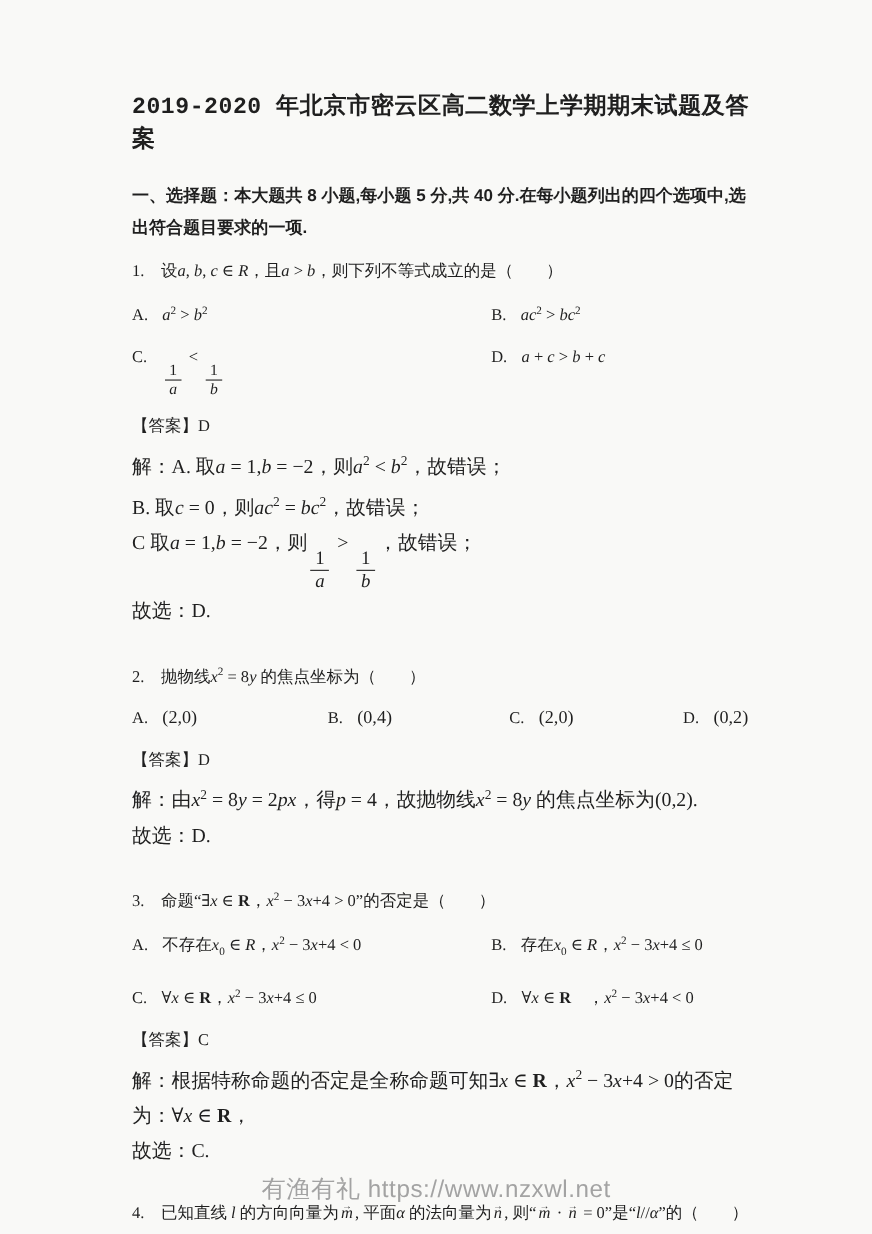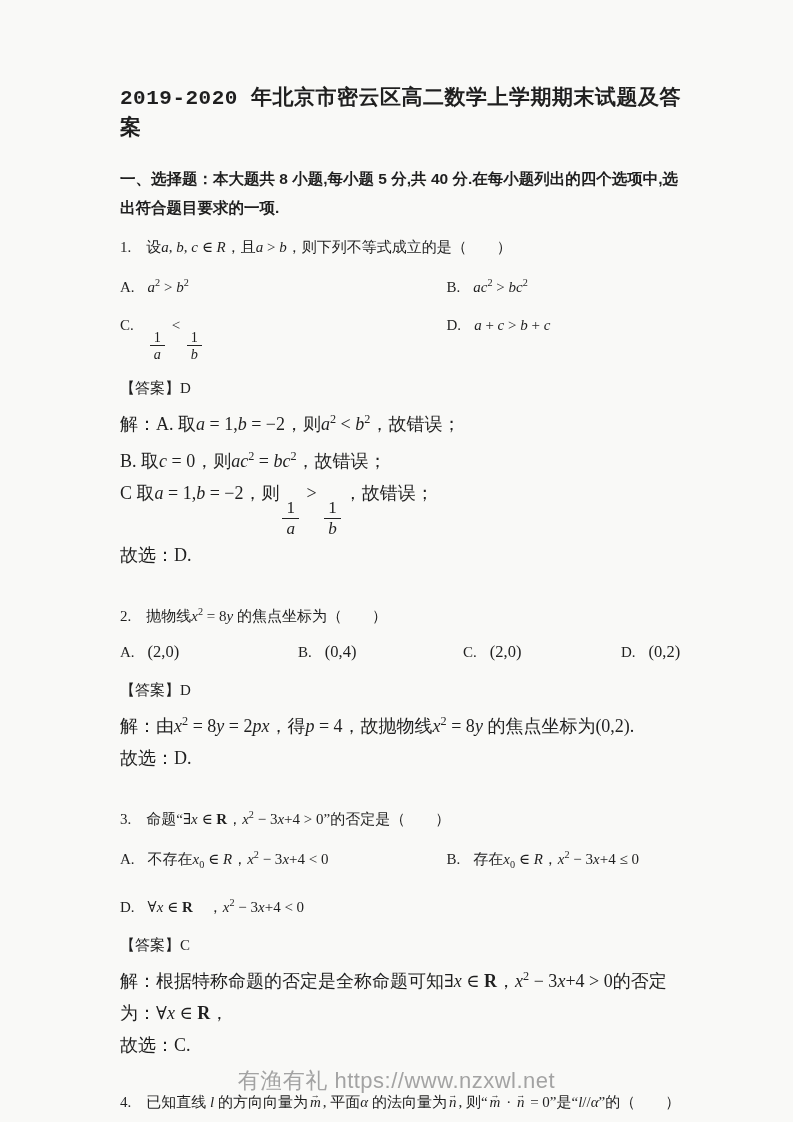--- a/index.html
+++ b/index.html
@@ -112,20 +112,21 @@
         <div class="sol-line">解：由<i>x</i><sup>2</sup> = 8<i>y</i> = 2<i>px</i>，得<i>p</i> = 4，故抛物线<i>x</i><sup>2</sup> = 8<i>y</i> 的焦点坐标为(0,2).</div>
         <div class="sol-line">故选：D.</div>
       </div>
     </section>
 
     <section class="q">
       <div class="stem">3.　命题“∃<i>x</i> ∈ <b>R</b>，<i>x</i><sup>2</sup> − 3<i>x</i>+4 &gt; 0”的否定是（　　）</div>
       <div class="opts opts2">
         <div class="opt"><span class="lbl">A.</span><span>不存在<i>x</i><sub>0</sub> ∈ <i>R</i>，<i>x</i><sup>2</sup> − 3<i>x</i>+4 &lt; 0</span></div>
         <div class="opt"><span class="lbl">B.</span><span>存在<i>x</i><sub>0</sub> ∈ <i>R</i>，<i>x</i><sup>2</sup> − 3<i>x</i>+4 ≤ 0</span></div>
+        <div class="opt"><span class="lbl">C.</span><span>∀<i>x</i> ∈ <b>R</b>，<i>x</i><sup>2</sup> − 3<i>x</i>+4 ≤ 0</span></div>
         <div class="opt"><span class="lbl">D.</span><span>∀<i>x</i> ∈ <b>R</b>　，<i>x</i><sup>2</sup> − 3<i>x</i>+4 &lt; 0</span></div>
       </div>
       <div class="ans"><span class="ans-tag">【答案】</span><span>C</span></div>
       <div class="sol">
         <div class="sol-line">解：根据特称命题的否定是全称命题可知∃<i>x</i> ∈ <b>R</b>，<i>x</i><sup>2</sup> − 3<i>x</i>+4 &gt; 0的否定为：∀<i>x</i> ∈ <b>R</b>，</div>
         <div class="sol-line">故选：C.</div>
       </div>
     </section>
 
     <section class="q">

